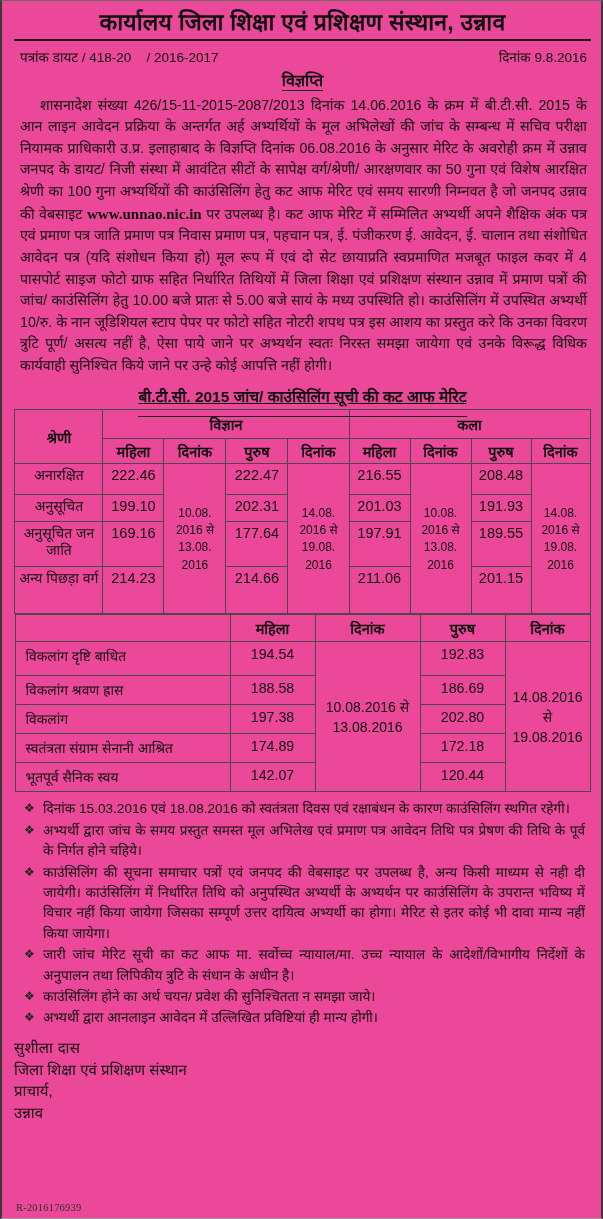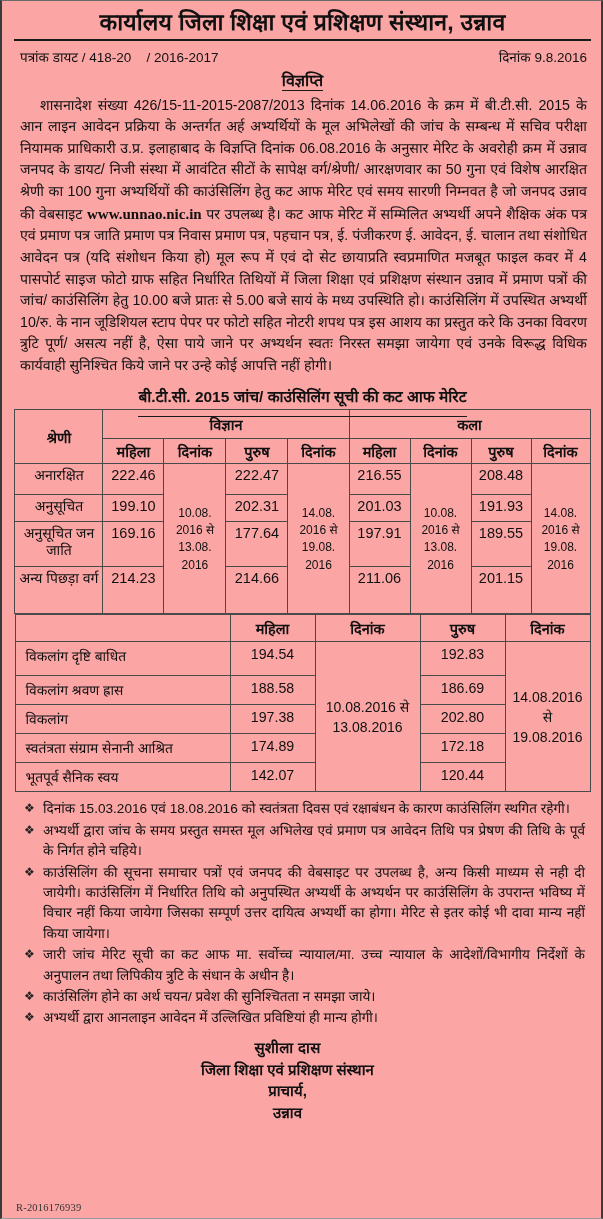--- a/index.html
+++ b/index.html
@@ -7,21 +7,21 @@
   body{
     width:603px;height:1219px;
     font-family:"Liberation Sans","DejaVu Sans",sans-serif;
     color:#111111;
     -webkit-font-smoothing:none;
   }
   .page{
     position:relative;
     width:603px;height:1219px;
     box-sizing:border-box;
-    background:#fca5a5;
+    background:#ec4899;
     border-left:2px solid #3a3a3a;
     border-right:2px solid #3a3a3a;
     border-top:1px solid #6a6a6a;
     border-bottom:1px solid #9a9a9a;
     padding:4px 10px 0 12px;
     overflow:hidden;
   }
   
   .org-title{
     text-align:center;
@@ -64,21 +64,21 @@
   .body-para .url{font-weight:bold;font-family:"Liberation Serif",serif;font-size:15px;}
 
   
   .sec-title{
     text-align:center;
     font-size:15.5px;
     font-weight:bold;
     margin-top:9px;
     margin-bottom:2px;
   }
-  .sec-title span{border-bottom:1.6px solid #1a1a1a;padding-bottom:11px;}
+  .sec-title span{border-bottom:1.6px solid #1a1a1a;padding-bottom:11px;text-decoration:underline;}
   .sec-title.plain span{border-bottom:none;}
 
   
   table{
     border-collapse:collapse;
     width:575px;
     margin:0 auto;
     font-size:14px;
     table-layout:fixed;
   }
@@ -160,23 +160,23 @@
     color:#222;
   }
   .bullet .txt{
     flex:1 1 auto;
     text-align:justify;
     text-justify:inter-word;
   }
   
   .sign{
     margin-top:8px;
-    text-align:center;
+    text-align:left;
     font-size:15px;
-    font-weight:bold;
+    font-weight:normal;
     line-height:1.45;
     padding-right:30px;
   }
   .sign .l1{letter-spacing:0.3px;}
   .footer-code{
     position:absolute;
     left:14px;
     bottom:5px;
     font-family:"Liberation Serif",serif;
     font-size:10.5px;

